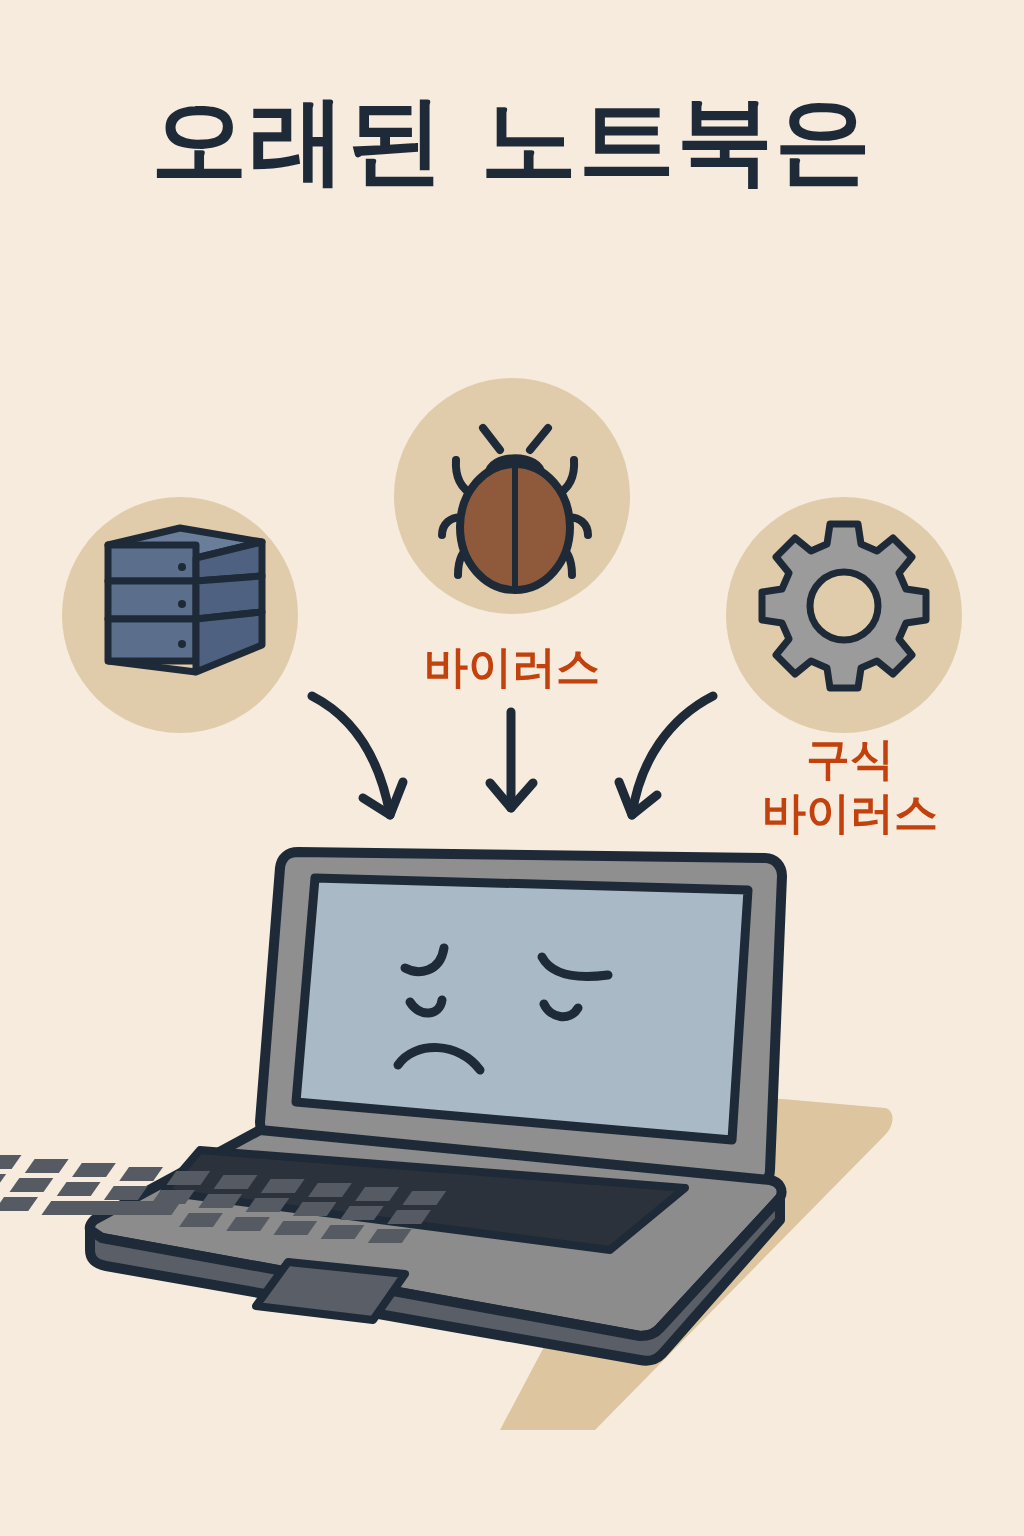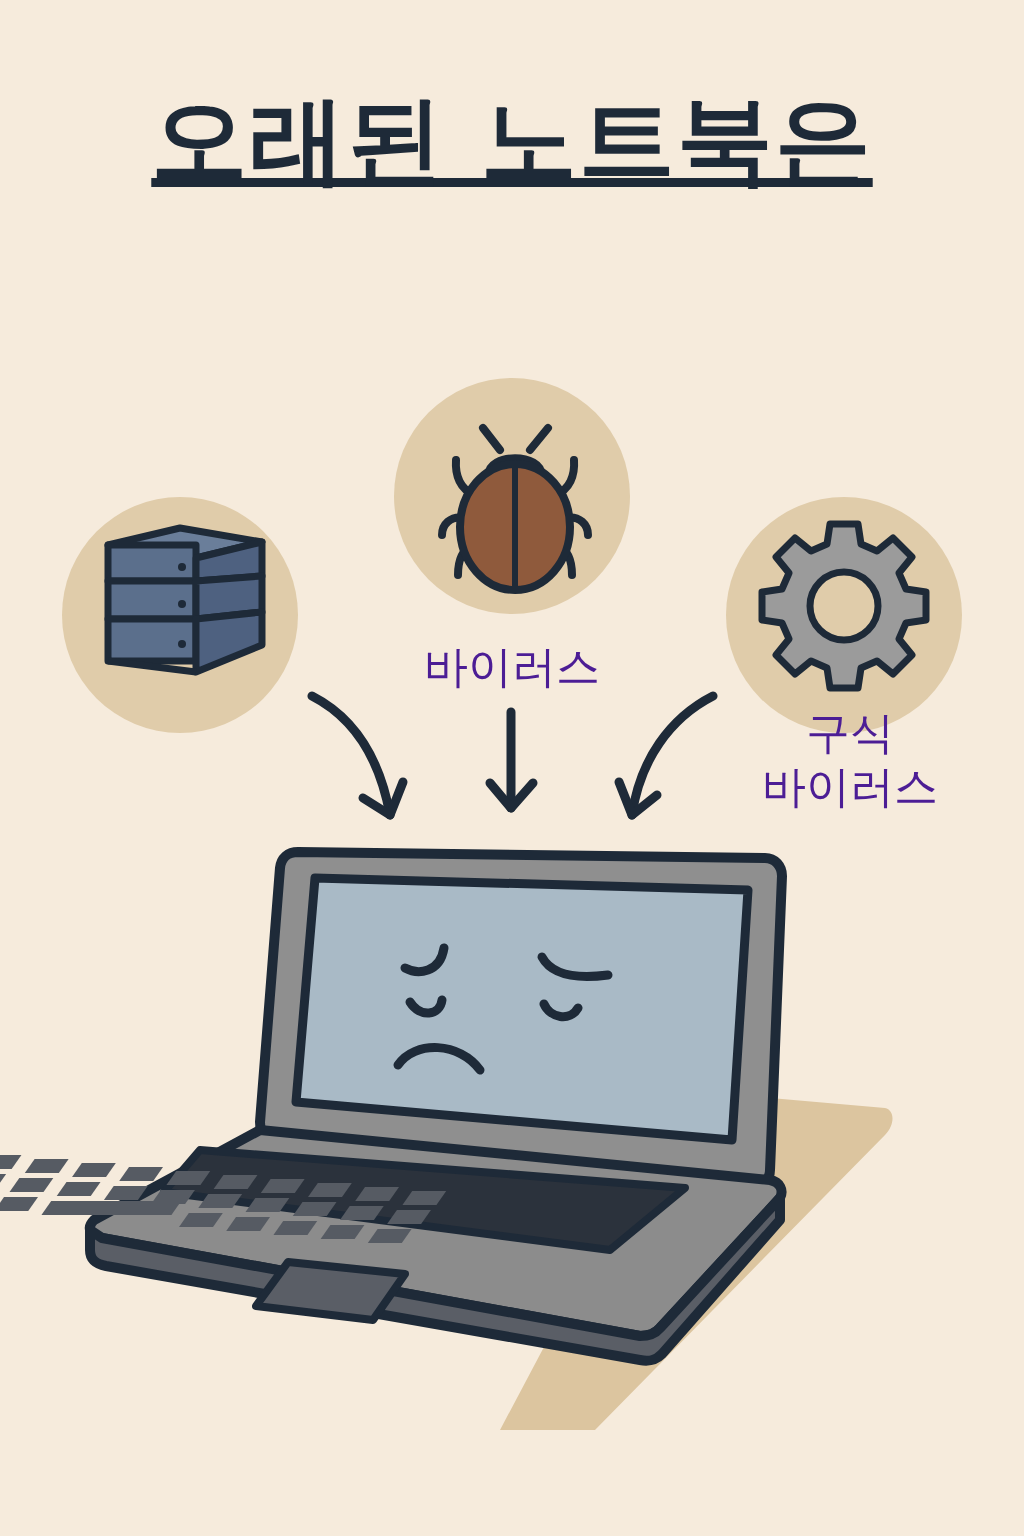--- a/index.html
+++ b/index.html
@@ -6,29 +6,29 @@
   body {
     width: 1024px; height: 1536px; overflow: hidden;
     background: #f6ebdc;
     font-family: "DejaVu Sans", "Liberation Sans", sans-serif;
     color: #1e2a38;
     position: relative;
   }
   .title {
     position: absolute; left: 0; top: 70px; width: 1024px;
     text-align: center; font-weight: bold; font-size: 96px; line-height: 140px;
-    letter-spacing: 2px; color: #1e2a38; text-decoration: underline;
+    letter-spacing: 2px; color: #1e2a38;
   }
   .title .line { display: block; }
   .circle {
     position: absolute; border-radius: 50%; background: #e0ccaa;
   }
   .label {
-    position: absolute; text-align: center; font-weight: normal;
-    font-size: 44px; line-height: 54px; color: #4c1d95;
+    position: absolute; text-align: center; font-weight: bold;
+    font-size: 44px; line-height: 54px; color: #c2410c;
   }
   svg { position: absolute; overflow: visible; }
 </style>
 </head>
 <body>
 
 <div class="title">
   <span class="line">오래된 노트북은</span>
 </div>
 
@@ -80,21 +80,21 @@
 <svg style="left:758px; top:520px;" width="172" height="172" viewBox="-86 -86 172 172">
   <g stroke="#1e2a38" stroke-width="7" stroke-linejoin="round">
     <path fill="#9b9b9b" d="
       M -14,-82 L 14,-82 L 17,-62 L 33,-55 L 49,-68 L 68,-49 L 55,-33 L 62,-17
       L 82,-14 L 82,14 L 62,17 L 55,33 L 68,49 L 49,68 L 33,55 L 17,62
       L 14,82 L -14,82 L -17,62 L -33,55 L -49,68 L -68,49 L -55,33 L -62,17
       L -82,14 L -82,-14 L -62,-17 L -55,-33 L -68,-49 L -49,-68 L -33,-55 L -17,-62 Z"></path>
     <circle cx="0" cy="0" r="34" fill="#e0ccaa"></circle>
   </g>
 </svg>
-<div class="label" style="left:710px; top:706px; width:280px;">
+<div class="label" style="left:710px; top:732px; width:280px;">
   <div>구식</div>
   <div>바이러스</div>
 </div>
 
 <svg style="left:290px; top:680px;" width="440" height="150" viewBox="0 0 440 150">
   <g fill="none" stroke="#1e2a38" stroke-width="9" stroke-linecap="round" stroke-linejoin="round">
     <path d="M22,16 C65,38 90,80 100,135"></path>
     <path d="M73,118 L100,135 L113,102"></path>
     <path d="M221,32 L221,128"></path>
     <path d="M200,103 L221,128 L243,103"></path>

